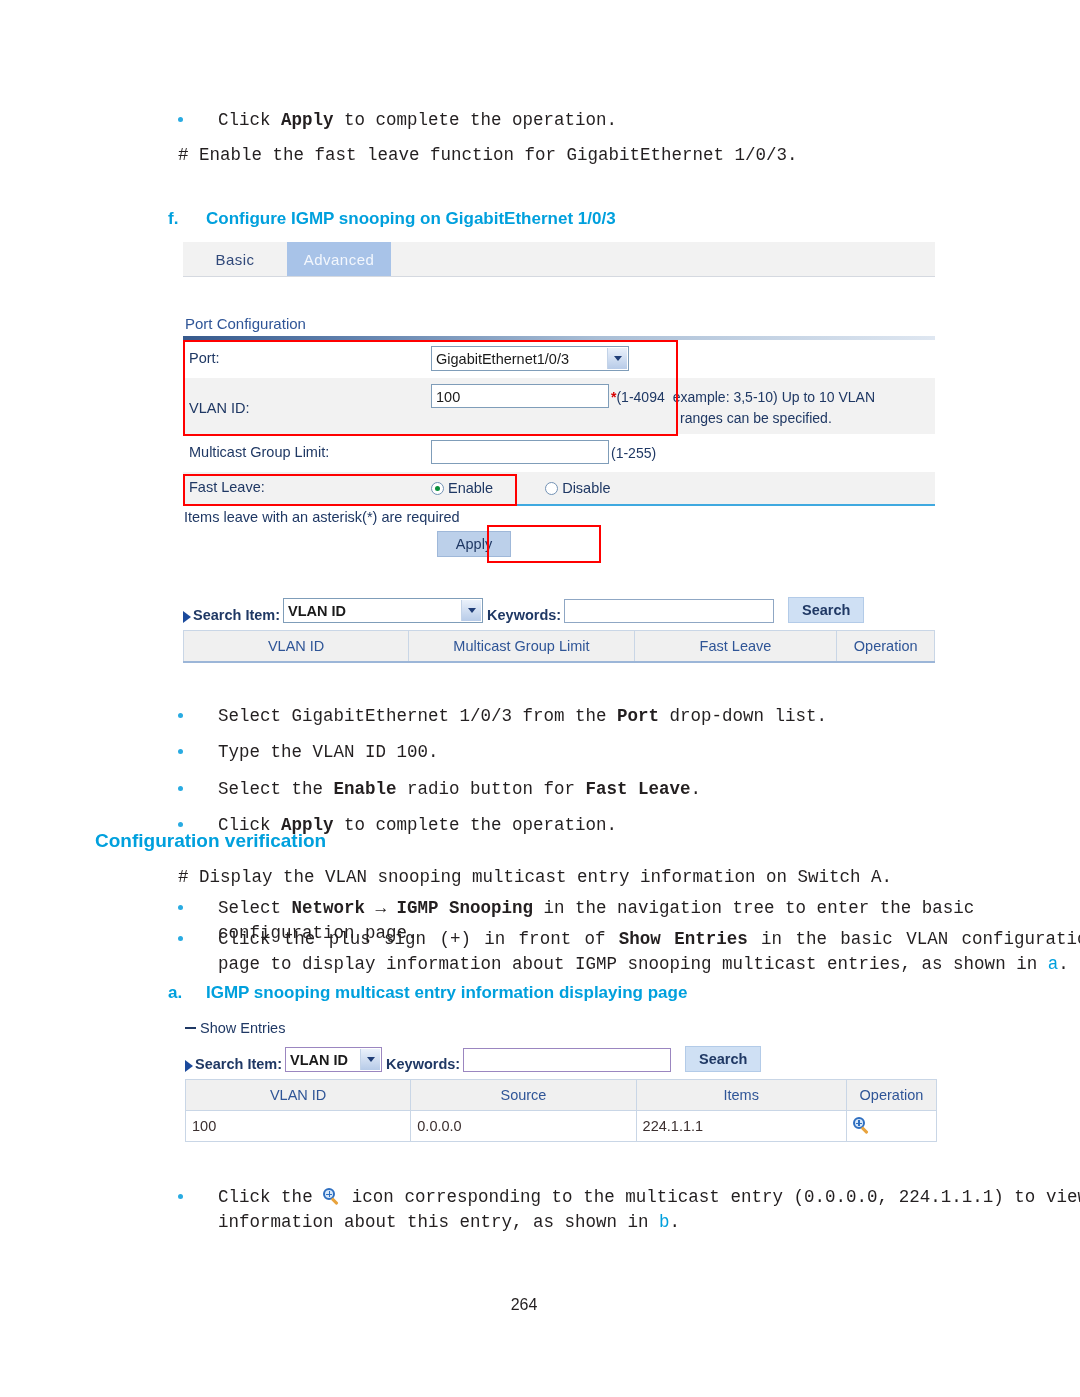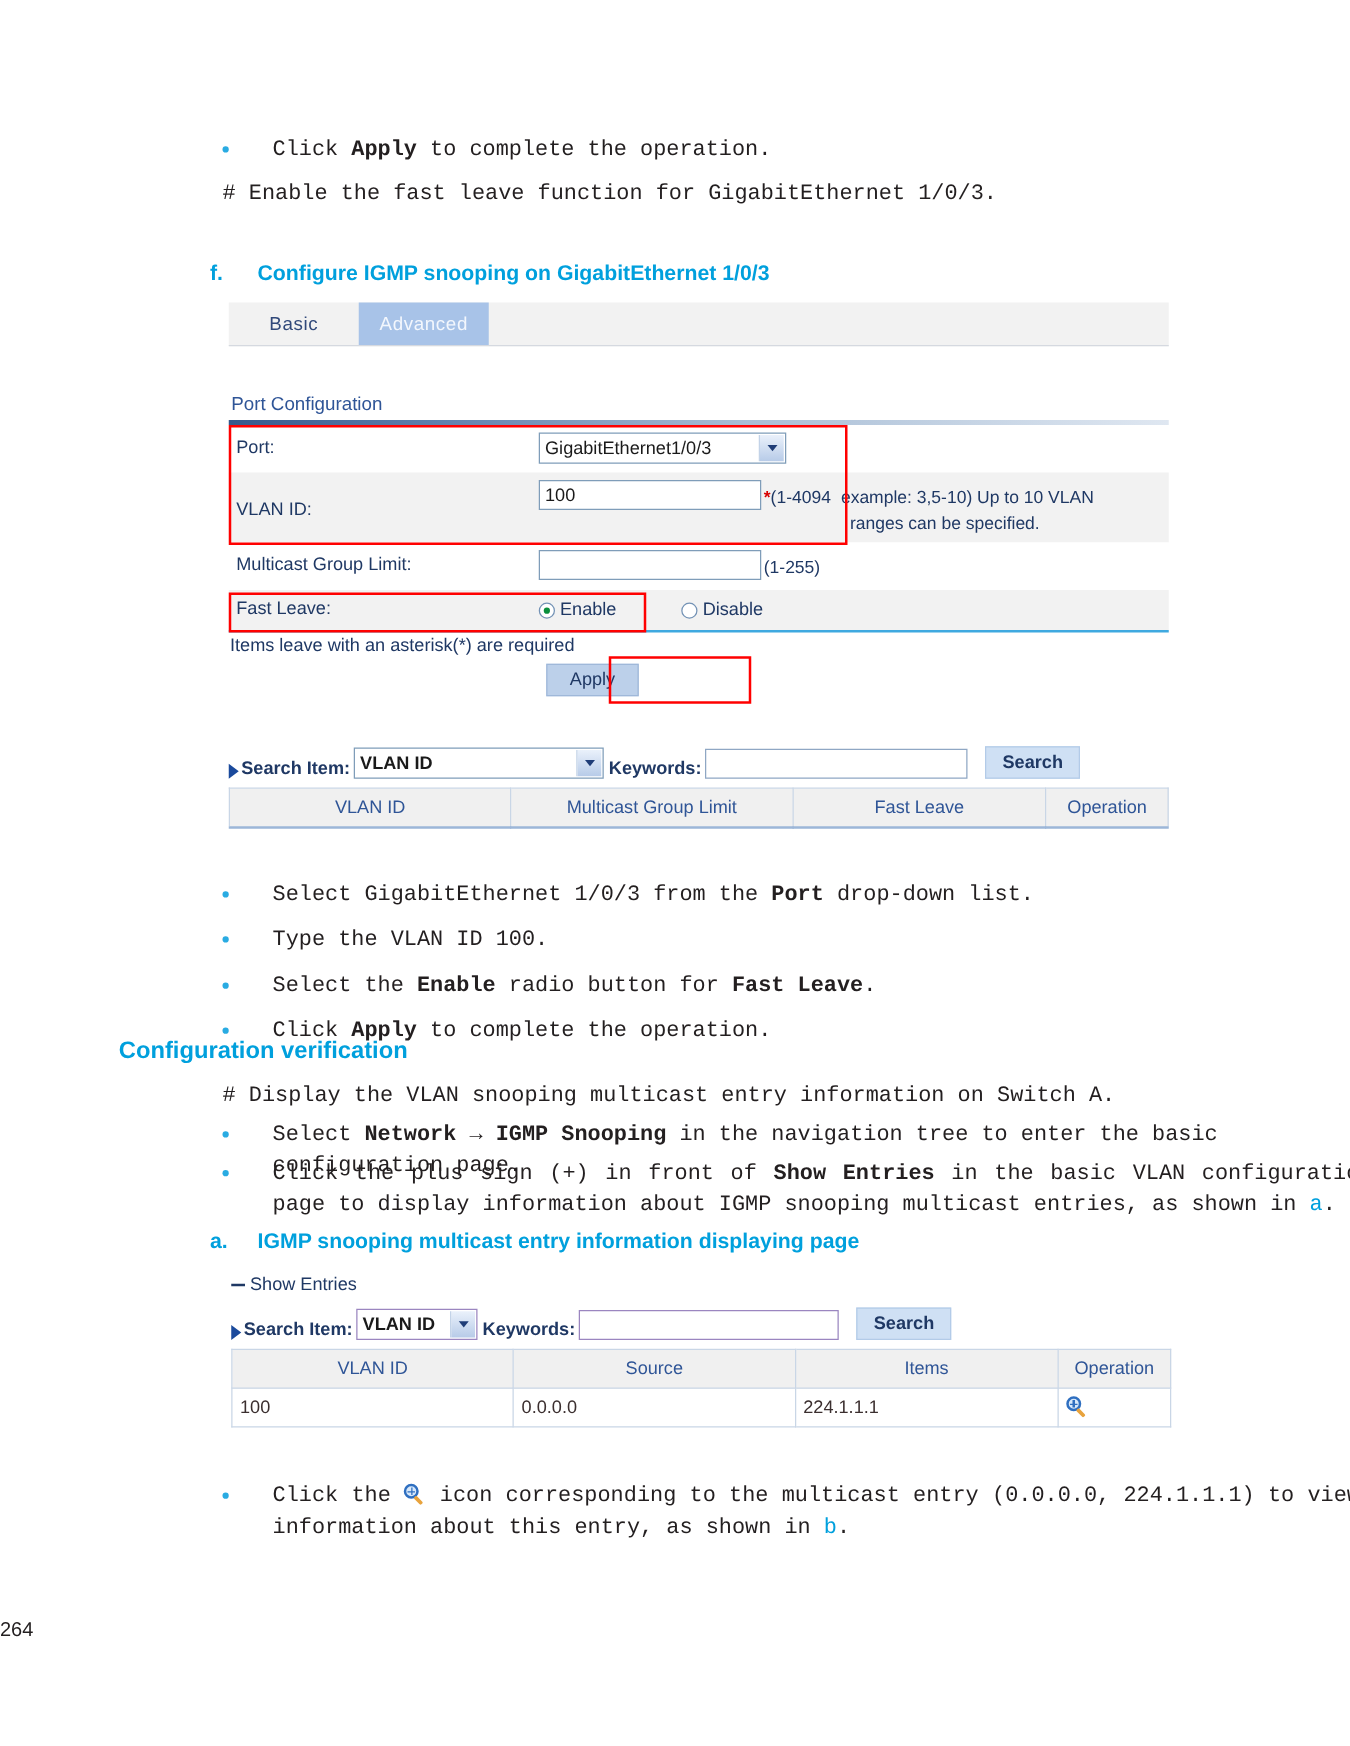--- a/index.html
+++ b/index.html
@@ -389,20 +389,21 @@
   #t-click-plus { left: 160px; top: 927px; width: 880px; }
   #cap-a        { left: 168px; top: 983px; width: 880px; }
   #t-click-icon { left: 160px; top: 1185px; width: 870px; }
 
   .justify { text-align: justify; }
   #t-click-plus .body { padding-right: 0; }
 
   #pagenum {
     left: 0; top: 1296px;
     width: 1048px;
+    text-align: center;
     font-family: "Liberation Sans", sans-serif;
     font-size: 16px;
     color: #231f20;
   }
 </style>
 </head>
 <body>
 
 <div class="page">
 

